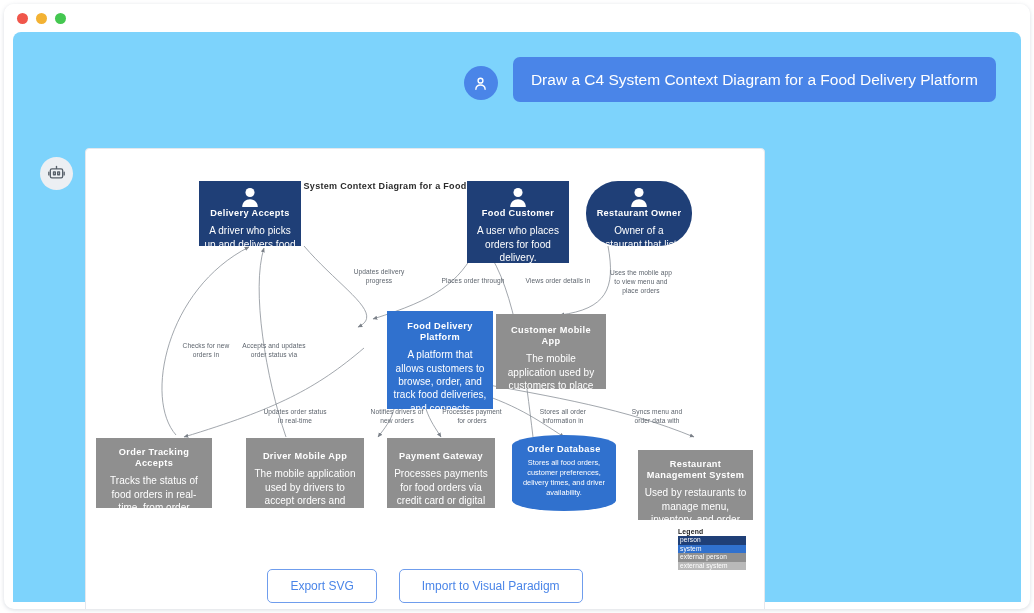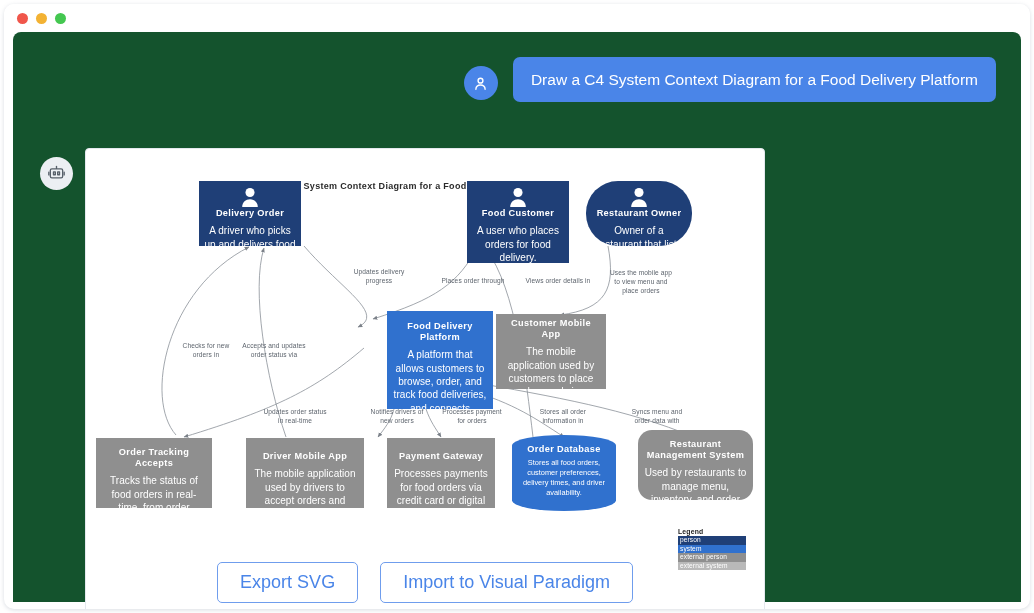--- a/index.html
+++ b/index.html
@@ -28,21 +28,21 @@
   }
   .dot { width: 11px; height: 11px; border-radius: 50%; }
   .dot.red { background: #f0564b; }
   .dot.yellow { background: #f3b233; }
   .dot.green { background: #44c750; }
 
   #page {
     position: absolute;
     left: 9px; top: 28px;
     width: 1008px; height: 570px;
-    background: #14532d;
+    background: #7dd3fc;
     border-radius: 8px 8px 0 0;
     text-decoration: underline;
   }
 
   
   #user-row {
     position: absolute;
     right: 25px; top: 25px;
     display: flex; align-items: flex-start; gap: 15px;
   }
@@ -166,21 +166,21 @@
   #card-actions {
     position: absolute;
     left: 0; bottom: 14px; width: 100%;
     display: flex; justify-content: center; gap: 22px;
   }
   .act-btn {
     background: #ffffff;
     border: 1px solid #6f9ded;
     color: #4a85e8;
     border-radius: 5px;
-    font-size: 18px;
+    font-size: 12px;
     padding: 9px 22px;
     font-family: "Liberation Sans", sans-serif;
     cursor: pointer;
   }
 </style>
 </head>
 <body>
 
 <div id="window">
 
@@ -248,21 +248,21 @@
 
             <path d="M380,232 C470,248 540,260 608,288"></path>
           </g>
         </svg>
 
         <div class="node n-person" style="left:113px; top:32px; width:102px; height:65px;">
           <svg class="person-icon" width="22" height="20" viewBox="0 0 24 22">
             <circle cx="12" cy="6" r="5" fill="#ffffff"></circle>
             <path d="M3.4 22c0-5 3.9-8.4 8.6-8.4S20.6 17 20.6 22z" fill="#ffffff"></path>
           </svg>
-          <div class="nm">Delivery Order</div>
+          <div class="nm">Delivery Accepts</div>
           <div class="ds">A driver who picks up and delivers food orders.</div>
         </div>
 
         <div class="node n-person" style="left:381px; top:32px; width:102px; height:82px;">
           <svg class="person-icon" width="22" height="20" viewBox="0 0 24 22">
             <circle cx="12" cy="6" r="5" fill="#ffffff"></circle>
             <path d="M3.4 22c0-5 3.9-8.4 8.6-8.4S20.6 17 20.6 22z" fill="#ffffff"></path>
           </svg>
           <div class="nm">Food Customer</div>
           <div class="ds">A user who places orders for food delivery.</div>
@@ -275,21 +275,21 @@
           </svg>
           <div class="nm">Restaurant Owner</div>
           <div class="ds">Owner of a restaurant that lists food for delivery.</div>
         </div>
 
         <div class="node n-system" style="left:275px; top:162px; width:106px; height:98px; padding-top:10px;margin-left:26px;">
           <div class="nm">Food Delivery Platform</div>
           <div class="ds">A platform that allows customers to browse, order, and track food deliveries, and connects customers with nearby restaurants and drivers.</div>
         </div>
 
-        <div class="node n-ext" style="left:410px; top:165px; width:110px; height:75px; padding-top:4px;">
+        <div class="node n-ext" style="left:410px; top:165px; width:110px; height:75px; padding-top:11px;">
           <div class="nm">Customer Mobile App</div>
           <div class="ds">The mobile application used by customers to place orders and view delivery status.</div>
         </div>
 
         <div class="node n-ext" style="left:10px; top:289px; width:116px; height:70px; padding-top:9px;">
           <div class="nm">Order Tracking Accepts</div>
           <div class="ds">Tracks the status of food orders in real-time, from order placement to delivery.</div>
         </div>
 
         <div class="node n-ext" style="left:160px; top:289px; width:118px; height:70px; padding-top:13px;">
@@ -300,21 +300,21 @@
         <div class="node n-ext" style="left:301px; top:289px; width:108px; height:70px; padding-top:13px;">
           <div class="nm">Payment Gateway</div>
           <div class="ds">Processes payments for food orders via credit card or digital wallets.</div>
         </div>
 
         <div class="cyl" style="left:426px; top:286px; width:104px; height:76px;">
           <div class="nm" style="font-size:9.2px;font-weight:bold;letter-spacing:0.35px;">Order Database</div>
           <div class="ds" style="font-size:7.4px;line-height:1.33;margin-top:4px;">Stores all food orders, customer preferences, delivery times, and driver availability.</div>
         </div>
 
-        <div class="node n-ext" style="left:552px; top:281px; width:115px; height:70px; padding-top:9px;border-radius:14px;">
+        <div class="node n-ext" style="left:552px; top:301px; width:115px; height:70px; padding-top:9px;">
           <div class="nm">Restaurant Management System</div>
           <div class="ds">Used by restaurants to manage menu, inventory, and order details.</div>
         </div>
 
         <div class="edge-label" style="left:253px; top:119px; width:80px;">Updates delivery
 progress</div>
         <div class="edge-label" style="left:342px; top:128px; width:90px;">Places order through</div>
         <div class="edge-label" style="left:428px; top:128px; width:88px;">Views order details in</div>
         <div class="edge-label" style="left:514px; top:120px; width:82px;">Uses the mobile app
 to view menu and

